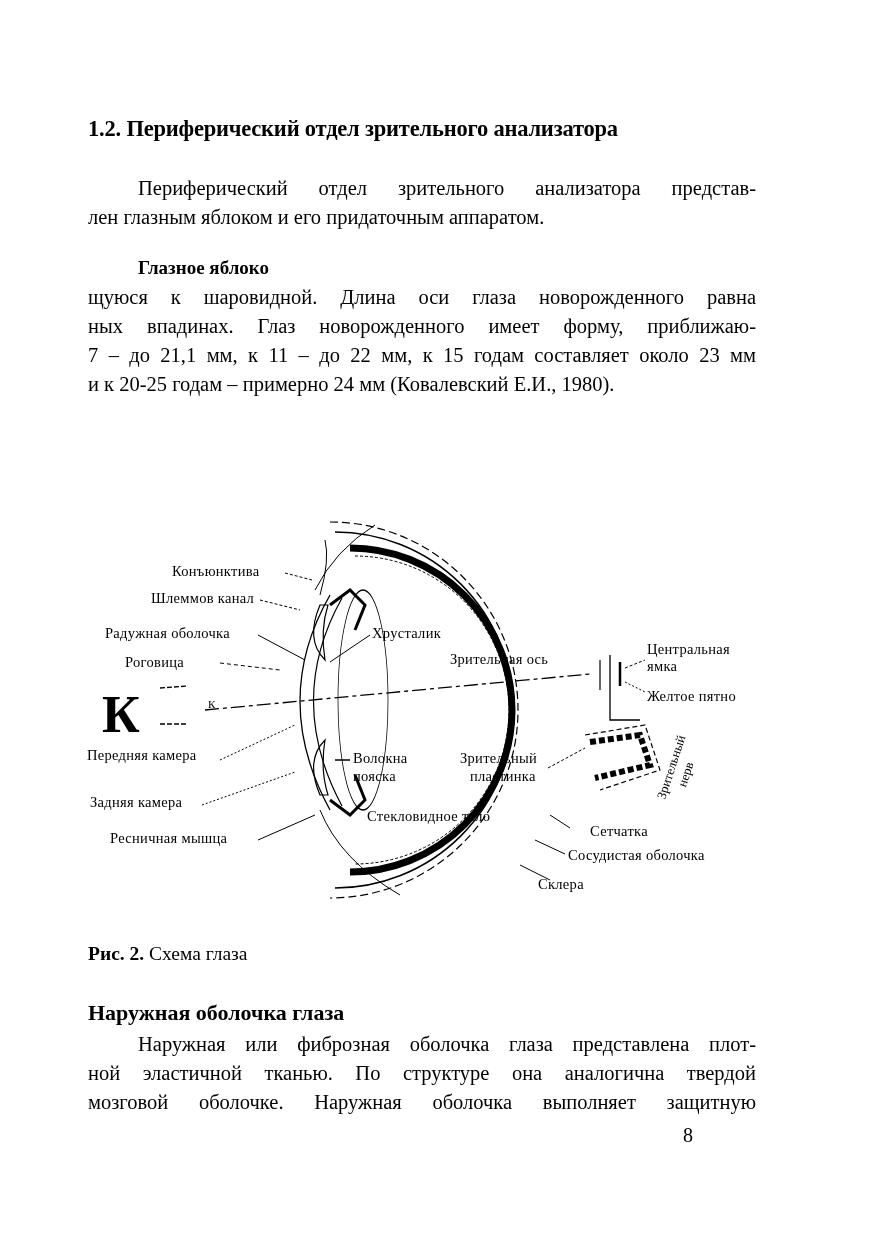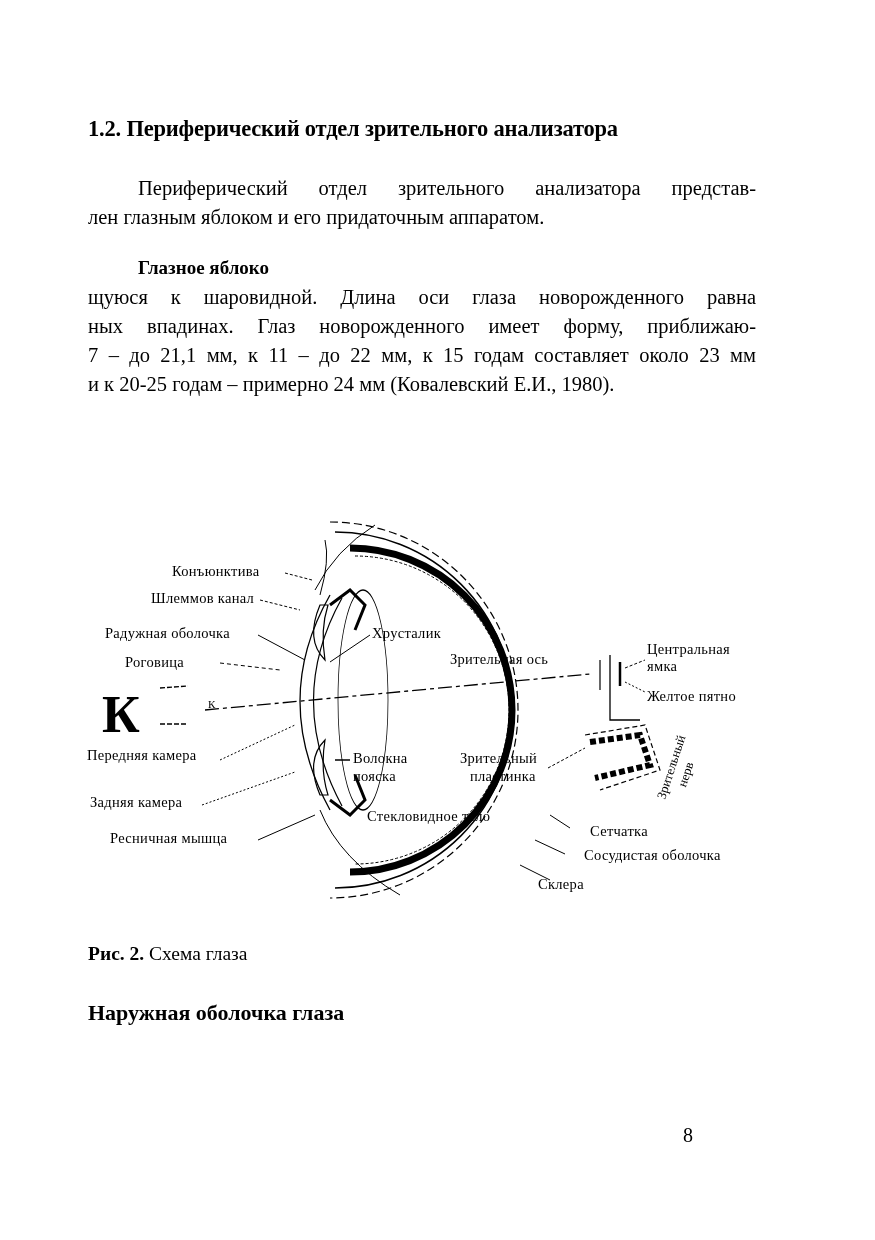--- a/index.html
+++ b/index.html
@@ -117,25 +117,30 @@
     <span class="lbl" style="left:567px; top:178px;">Желтое пятно</span>
     <span class="lbl" style="left:7px; top:237px;">Передняя камера</span>
     <span class="lbl" style="left:273px; top:240px;">Волокна</span>
     <span class="lbl" style="left:273px; top:258px;">пояска</span>
     <span class="lbl" style="left:380px; top:240px;">Зрительный</span>
     <span class="lbl" style="left:390px; top:258px;">пластинка</span>
     <span class="lbl" style="left:10px; top:284px;">Задняя камера</span>
     <span class="lbl" style="left:287px; top:298px;">Стекловидное тело</span>
     <span class="lbl" style="left:30px; top:320px;">Ресничная мышца</span>
     <span class="lbl" style="left:510px; top:313px;">Сетчатка</span>
-    <span class="lbl" style="left:504px; top:337px;">Сосудистая оболочка</span>
+    <span class="lbl" style="left:488px; top:337px;">Сосудистая оболочка</span>
     <span class="lbl" style="left:458px; top:366px;">Склера</span>
   </div>
 
   <div class="caption">
     <b>Рис. 2.</b><span> Схема глаза</span>
   </div>
 
   <div class="h2">Наружная оболочка глаза</div>
 
+  <div class="para" style="top:1030px;">
+    <span class="line indent">Наружная или фиброзная оболочка глаза представлена плот-</span>
+    <span class="line">ной эластичной тканью. По структуре она аналогична твердой</span>
+    <span class="line">мозговой оболочке. Наружная оболочка выполняет защитную</span>
+  </div>
 
   <div class="pagenum">8</div>
 </div>
 
 </body></html>

